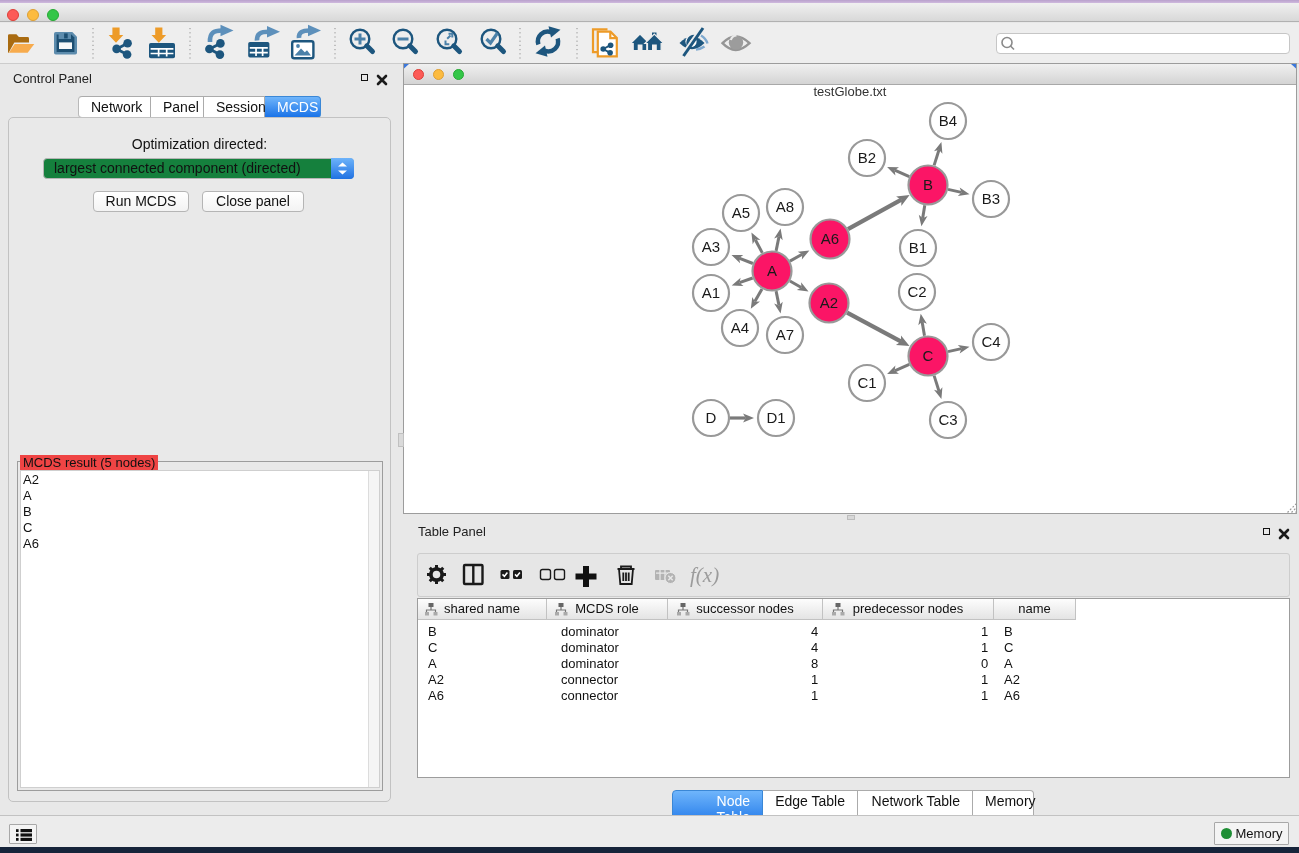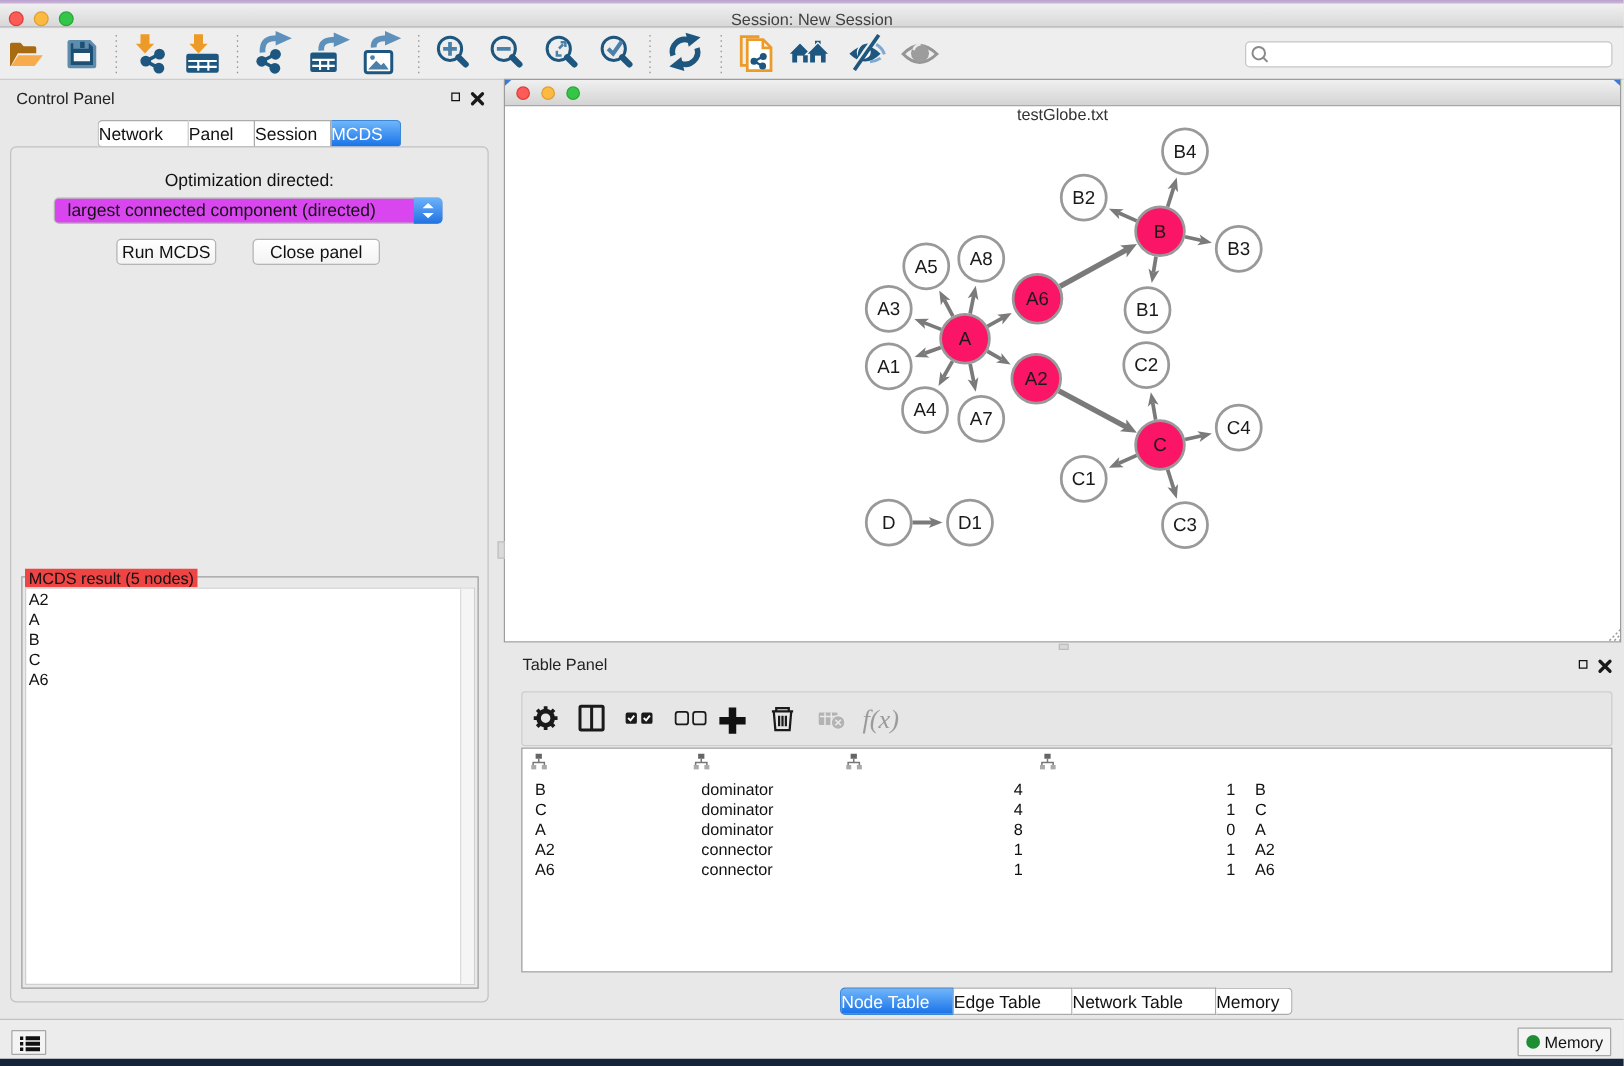--- a/index.html
+++ b/index.html
@@ -15,27 +15,27 @@
 .tl { position:absolute; width:12px; height:12px; border-radius:50%; top:6px; }
 #titletext { left:0; top:5px; width:1299px; text-align:center; font-size:13px; color:#404040; }
 
 
 #toolbar { left:0; top:23px; width:1299px; height:41px; background:#eeeeee; border-bottom:1px solid #cccccc; }
 #search { left:996px; top:10px; width:294px; height:21px; background:#fff; border:1px solid #c6c6c6; border-radius:4px; }
 
 
 #cp-title { left:13px; top:71px; font-size:13px; color:#222; }
 .tabbar { display:flex; }
-.tab { font-size:14px; color:#111; background:#fff; border:1px solid #ababab; border-left:none; padding:2px 0; text-align:left; line-height:16px; }
+.tab { font-size:14px; color:#111; background:#fff; border:1px solid #ababab; border-left:none; padding:2px 12px; text-align:right; line-height:16px; }
 .tab.first { border-left:1px solid #b9b9b9; border-radius:4px 0 0 4px; }
 .tab.last { border-radius:0 4px 4px 0; }
 .tab.sel { background:linear-gradient(#6fb5fb,#1a73e8); color:#fff; border-color:#3a87d6; }
 #cp-content { left:8px; top:117px; width:383px; height:685px; background:#e9e9e9; border:1px solid #c2c2c2; border-radius:5px; }
 #optlabel { left:0; top:136px; width:399px; text-align:center; font-size:14px; color:#111; }
-#dropdown { left:43px; top:158px; width:311px; height:21px; background:#d946ef; border:1px solid #b5b5b5; border-radius:4px; font-size:14px; color:#111; line-height:19px; padding-left:10px; }
+#dropdown { left:43px; top:158px; width:311px; height:21px; background:#15803d; border:1px solid #b5b5b5; border-radius:4px; font-size:14px; color:#111; line-height:19px; padding-left:10px; }
 #dropbtn { left:331px; top:158px; width:23px; height:21px; border-radius:0 4px 4px 0; background:linear-gradient(#6db3fa,#2172e2); }
 .btn { position:absolute; background:linear-gradient(#ffffff,#f3f3f3); border:1px solid #b5b5b5; border-radius:4px; font-size:14px; color:#111; text-align:center; height:21px; line-height:19px; }
 #fieldset { left:17px; top:461px; width:366px; height:330px; border:1px solid #9d9d9d; }
 #fieldlabel { left:20px; top:455px; background:#ef4444; padding:0 3px; font-size:13px; color:#111; }
 #listbox { left:20px; top:470px; width:360px; height:318px; background:#fff; border:1px solid #cfcfcf; font-size:13px; color:#111; }
 #listbox div { padding:1px 0 1px 2px; height:16px; }
 #lb-scroll { left:368px; top:471px; width:11px; height:316px; background:#f5f5f5; border-left:1px solid #dcdcdc; }
 
 
 #netwin { left:403px; top:63px; width:894px; height:451px; border:1px solid #9c9c9c; background:#fff; }
@@ -61,21 +61,20 @@
 #membtn { left:1214px; top:822px; width:75px; height:23px; background:#f4f4f4; border:1px solid #a8a8a8; border-radius:1px; font-size:13px; color:#111; text-align:center; line-height:22px; }
 #deskBot { left:0; top:847px; width:1299px; height:6px; background:#16243a; }
 </style>
 </head>
 <body>
 <div class="abs" id="deskTop"></div>
 <div class="abs" id="titlebar">
   <div class="tl" style="left:7px;background:#fc5b57;border:1px solid #dd3f38;"></div>
   <div class="tl" style="left:27px;background:#fcbb40;border:1px solid #de9f34;"></div>
   <div class="tl" style="left:47px;background:#34c648;border:1px solid #26a934;"></div>
-  <div class="abs" id="titletext">Session: New Session</div>
 </div>
 <div class="abs" id="toolbar">
   <div class="abs" id="tb-icons">
       <svg width="1299" height="41" style="position:absolute;left:0;top:0;">
 <path d="M8,29.8 L8,12.6 Q8,11.2 9.4,11.2 L16.4,11.2 L18.9,14 L27.6,14 Q29,14 29,15.4 L29,19.6 L14.3,19.6 L8.6,29.8 Z" fill="#a96b11"></path>
 <path d="M8.9,29.7 L14.7,21.1 L34.3,21.1 L27.7,29.7 Z" fill="#f7ab4d"></path>
 <g>
 <path d="M54,10.8 Q54,9 55.8,9 L72.3,9 L77,13.7 L77,29.7 Q77,31.5 75.2,31.5 L55.8,31.5 Q54,31.5 54,29.7 Z" fill="#5d8cad"></path>
 <path d="M56.6,11.5 L71.4,11.5 L74.4,14.5 L74.4,29 L56.6,29 Z" fill="#1d4f72"></path>
 <rect x="58.6" y="9.6" width="12.4" height="6.4" fill="#5d8cad"></rect>
@@ -198,21 +197,21 @@
   <div class="tab" style="width:53px;">Panel</div>
   <div class="tab" style="width:61px;">Session</div>
   <div class="tab last sel" style="width:56px;">MCDS</div>
 </div>
 <div class="abs" id="cp-content"></div>
 <div class="abs" id="optlabel">Optimization directed:</div>
 <div class="abs" id="dropdown">largest connected component (directed)</div>
 <div class="abs" id="dropbtn"><svg width="23" height="21">
       <path d="M7,8.6 L11.5,4.4 L16,8.6 Z M7,12.4 L11.5,16.6 L16,12.4 Z" fill="#ffffff"></path>
     </svg></div>
-<div class="btn" style="left:93px;top:191px;width:80px;">Run MCDS</div>
+<div class="btn" style="left:93px;top:191px;width:96px;">Run MCDS</div>
 <div class="btn" style="left:202px;top:191px;width:102px;">Close panel</div>
 <div class="abs" id="fieldset"></div>
 <div class="abs" id="fieldlabel">MCDS result (5 nodes)</div>
 <div class="abs" id="listbox">
     <div>A2</div>
     <div>A</div>
     <div>B</div>
     <div>C</div>
     <div>A6</div>
   </div>
@@ -354,20 +353,27 @@
 <g opacity="0.55">
 <rect x="237" y="14" width="15" height="10" rx="1" fill="#8b8b8b"></rect>
 <path d="M238,17.2 h13 M242,14 v10 M247,14 v10" stroke="#ececec" stroke-width="1.2"></path>
 <circle cx="252.5" cy="22" r="5.5" fill="#8b8b8b" stroke="#ececec" stroke-width="1"></circle>
 <path d="M250.3,19.8 l4.4,4.4 M254.7,19.8 l-4.4,4.4" stroke="#ececec" stroke-width="1.4"></path>
 </g>
 <text x="272" y="26" font-size="21" font-style="italic" fill="#9b9b9b" font-family="Liberation Serif, serif">f(x)</text>
 </svg>
 </div>
 <div class="abs" id="tbl">
+  <div class="abs" id="tblhead">
+    <div class="th" style="width:129px;">shared name</div>
+    <div class="th" style="width:121px;">MCDS role</div>
+    <div class="th" style="width:155px;">successor nodes</div>
+    <div class="th" style="width:171px;">predecessor nodes</div>
+    <div class="th" style="width:82px;">name</div>
+  </div>
   <svg width="871" height="21" style="position:absolute;left:0;top:0;" id="thicons">
     <g id="tree0" transform="translate(7,4)" fill="#888" stroke="#777">
       <rect x="3.5" y="0" width="5" height="4" fill="#666" stroke="none"></rect>
       <path d="M6,4 V7 M1.5,10 V7 H10.5 V10" fill="none" stroke-width="1.2"></path>
       <rect x="0" y="9" width="4" height="3.5" fill="#aaa" stroke="none"></rect>
       <rect x="8.5" y="9" width="4" height="3.5" fill="#aaa" stroke="none"></rect>
     </g>
     <use href="#tree0" x="130" y="0"></use>
     <use href="#tree0" x="252" y="0"></use>
     <use href="#tree0" x="407" y="0"></use>

